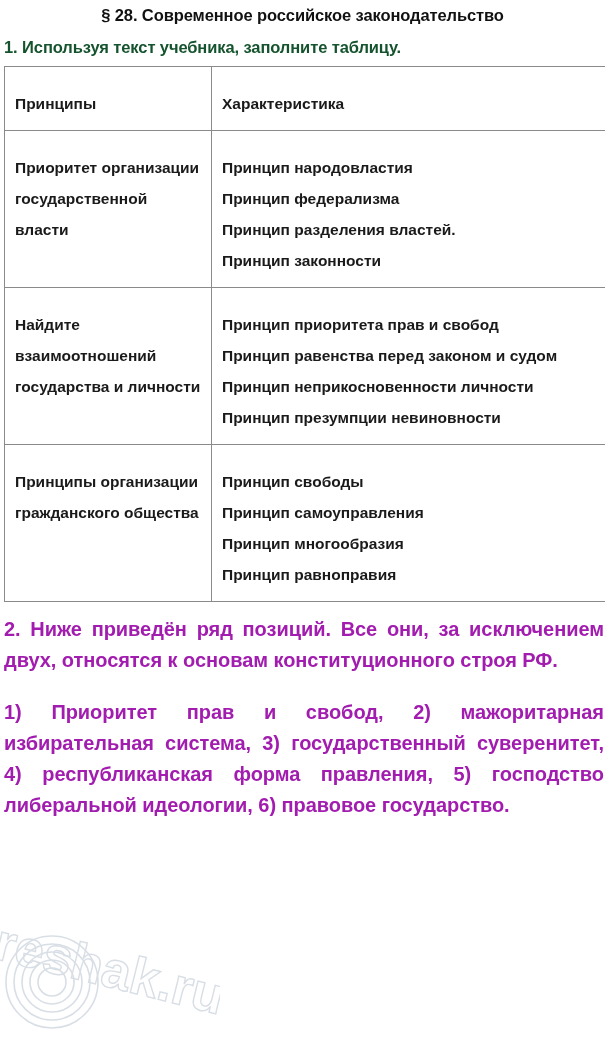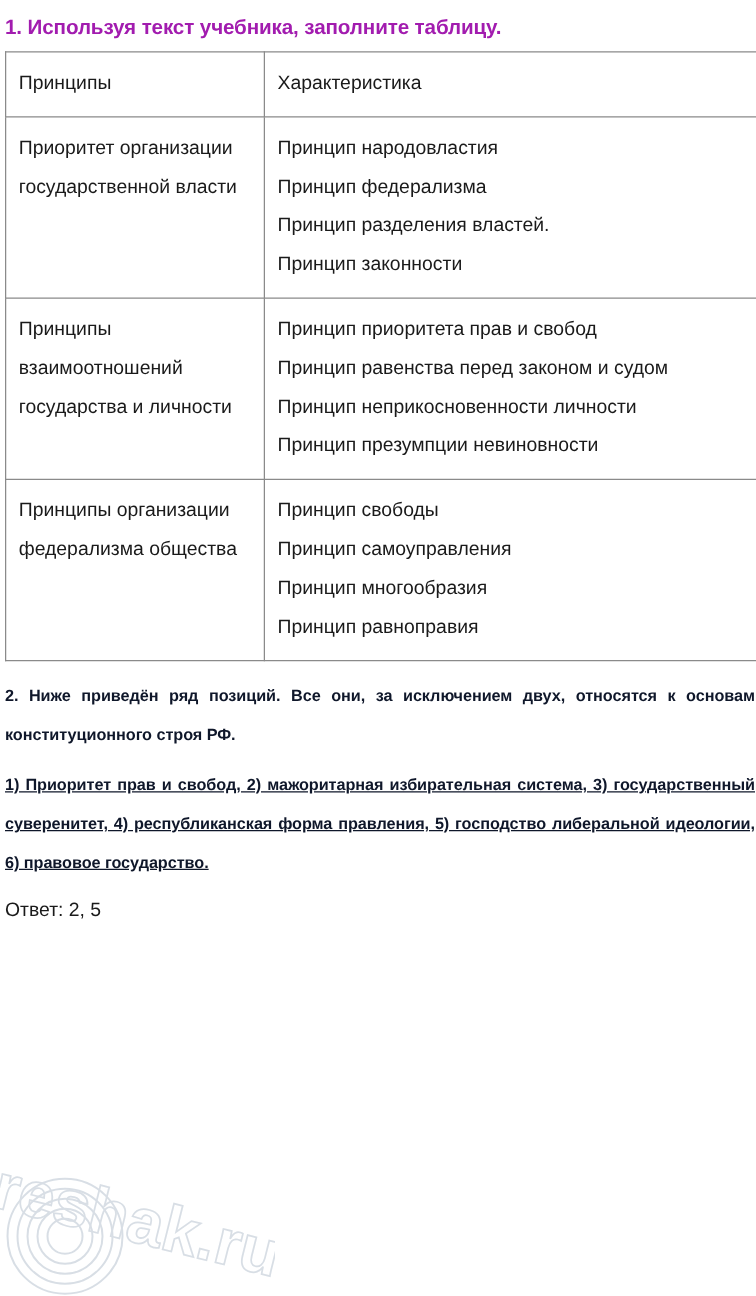--- a/index.html
+++ b/index.html
@@ -47,58 +47,58 @@
     padding: 0;
     line-height: 20px;
     color: #111;
   }
 
   .task-heading {
     font-weight: bold;
     font-size: 16.5px;
     line-height: 20px;
     margin: 12px 0 0 2px;
-    color: #a21caf;
+    color: #14532d;
     letter-spacing: -0.1px;
   }
 
   
   .principles-table {
     border-collapse: collapse;
     width: 599px;
     margin: 9px 0 0 2px;
     table-layout: fixed;
     background: #fff;
   }
   .principles-table td {
     border: 1px solid #8a8a8a;
     vertical-align: top;
-    padding: 9px 8px 11px 10px;
+    padding: 21px 8px 11px 10px;
     font-size: 15.5px;
     line-height: 31px;
-    font-weight: normal;
+    font-weight: bold;
     color: #1a1a1a;
   }
   .principles-table td.col-left  { width: 188px; }
   .principles-table td.col-right { width: 409px; }
   .cell-line { display: block; white-space: normal; }
 
   
   .para {
     font-weight: bold;
-    font-size: 13px;
+    font-size: 20px;
     line-height: 31px;
     margin: 12px 0 0 2px;
-    color: #0f172a;
+    color: #a21caf;
     text-align: justify;
     text-justify: inter-word;
     width: 600px;
     letter-spacing: -0.05px;
   }
-  .para.tight { margin-top: 9px; text-decoration: underline; }
+  .para.tight { margin-top: 21px; }
 
   .answer {
     font-weight: normal;
     font-size: 15.5px;
     line-height: 24px;
     margin: 12px 0 0 2px;
     color: #1a1a1a;
   }
 
   .para-last { margin-top: 14px; }
@@ -114,20 +114,21 @@
         <circle cx="62" cy="82" r="14"></circle>
         <circle cx="62" cy="82" r="22"></circle>
         <circle cx="62" cy="82" r="30"></circle>
         <circle cx="62" cy="82" r="38"></circle>
         <circle cx="62" cy="82" r="46"></circle>
       </g>
       <text x="2" y="58" transform="rotate(14 2 58)" font-family="'Liberation Sans', sans-serif" font-size="52" font-weight="bold" fill="none" stroke="#b9c4d0" stroke-width="1.4">reshak.ru</text>
     </svg>
   </div>
 
+  <div class="section-title">§ 28. Современное российское законодательство</div>
 
   <div class="task-heading">1. Используя текст учебника, заполните таблицу.</div>
 
   <table class="principles-table">
     <tbody>
       <tr>
         <td class="col-left">Принципы</td>
         <td class="col-right">Характеристика</td>
       </tr>
 
@@ -135,42 +136,41 @@
         <td class="col-left">Приоритет организации государственной власти</td>
         <td class="col-right">
           <span class="cell-line">Принцип народовластия</span>
           <span class="cell-line">Принцип федерализма</span>
           <span class="cell-line">Принцип разделения властей.</span>
           <span class="cell-line">Принцип законности</span>
         </td>
       </tr>
 
       <tr>
-        <td class="col-left">Принципы взаимоотношений государства и личности</td>
+        <td class="col-left">Найдите взаимоотношений государства и личности</td>
         <td class="col-right">
           <span class="cell-line">Принцип приоритета прав и свобод</span>
           <span class="cell-line">Принцип равенства перед законом и судом</span>
           <span class="cell-line">Принцип неприкосновенности личности</span>
           <span class="cell-line">Принцип презумпции невиновности</span>
         </td>
       </tr>
 
       <tr>
-        <td class="col-left">Принципы организации федерализма общества</td>
+        <td class="col-left">Принципы организации гражданского общества</td>
         <td class="col-right">
           <span class="cell-line">Принцип свободы</span>
           <span class="cell-line">Принцип самоуправления</span>
           <span class="cell-line">Принцип многообразия</span>
           <span class="cell-line">Принцип равноправия</span>
         </td>
       </tr>
     </tbody>
   </table>
 
   <div class="para">2. Ниже приведён ряд позиций. Все они, за исключением двух, относятся к основам конституционного строя РФ.</div>
 
   <div class="para tight">1) Приоритет прав и свобод, 2) мажоритарная избирательная система, 3) государственный суверенитет, 4) республиканская форма правления, 5) господство либеральной идеологии, 6) правовое государство.</div>
 
 
-  <div class="answer">Ответ: 2, 5</div>
 
 
 </div>
 
 </body></html>

